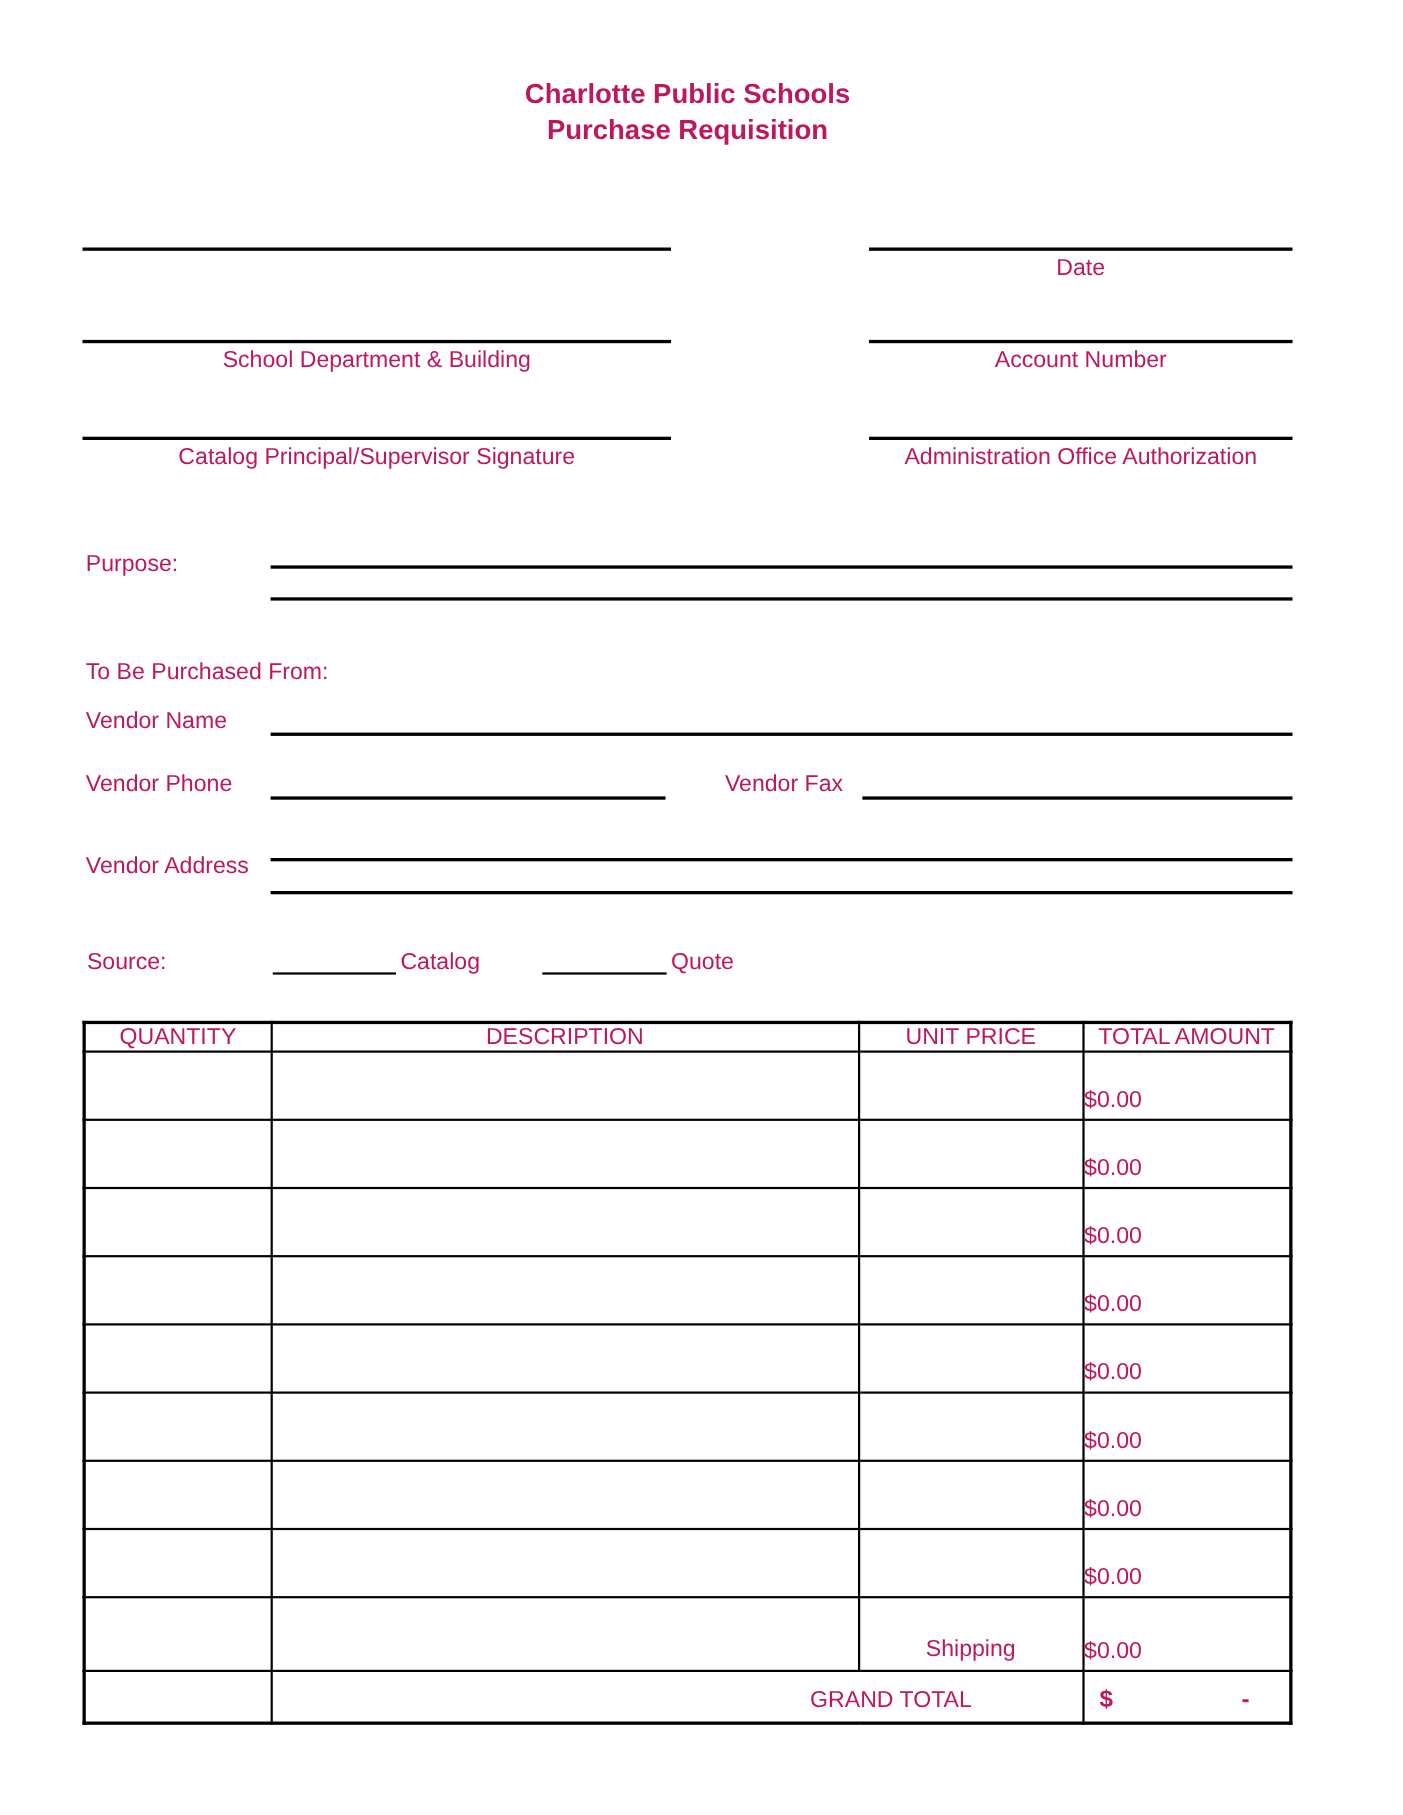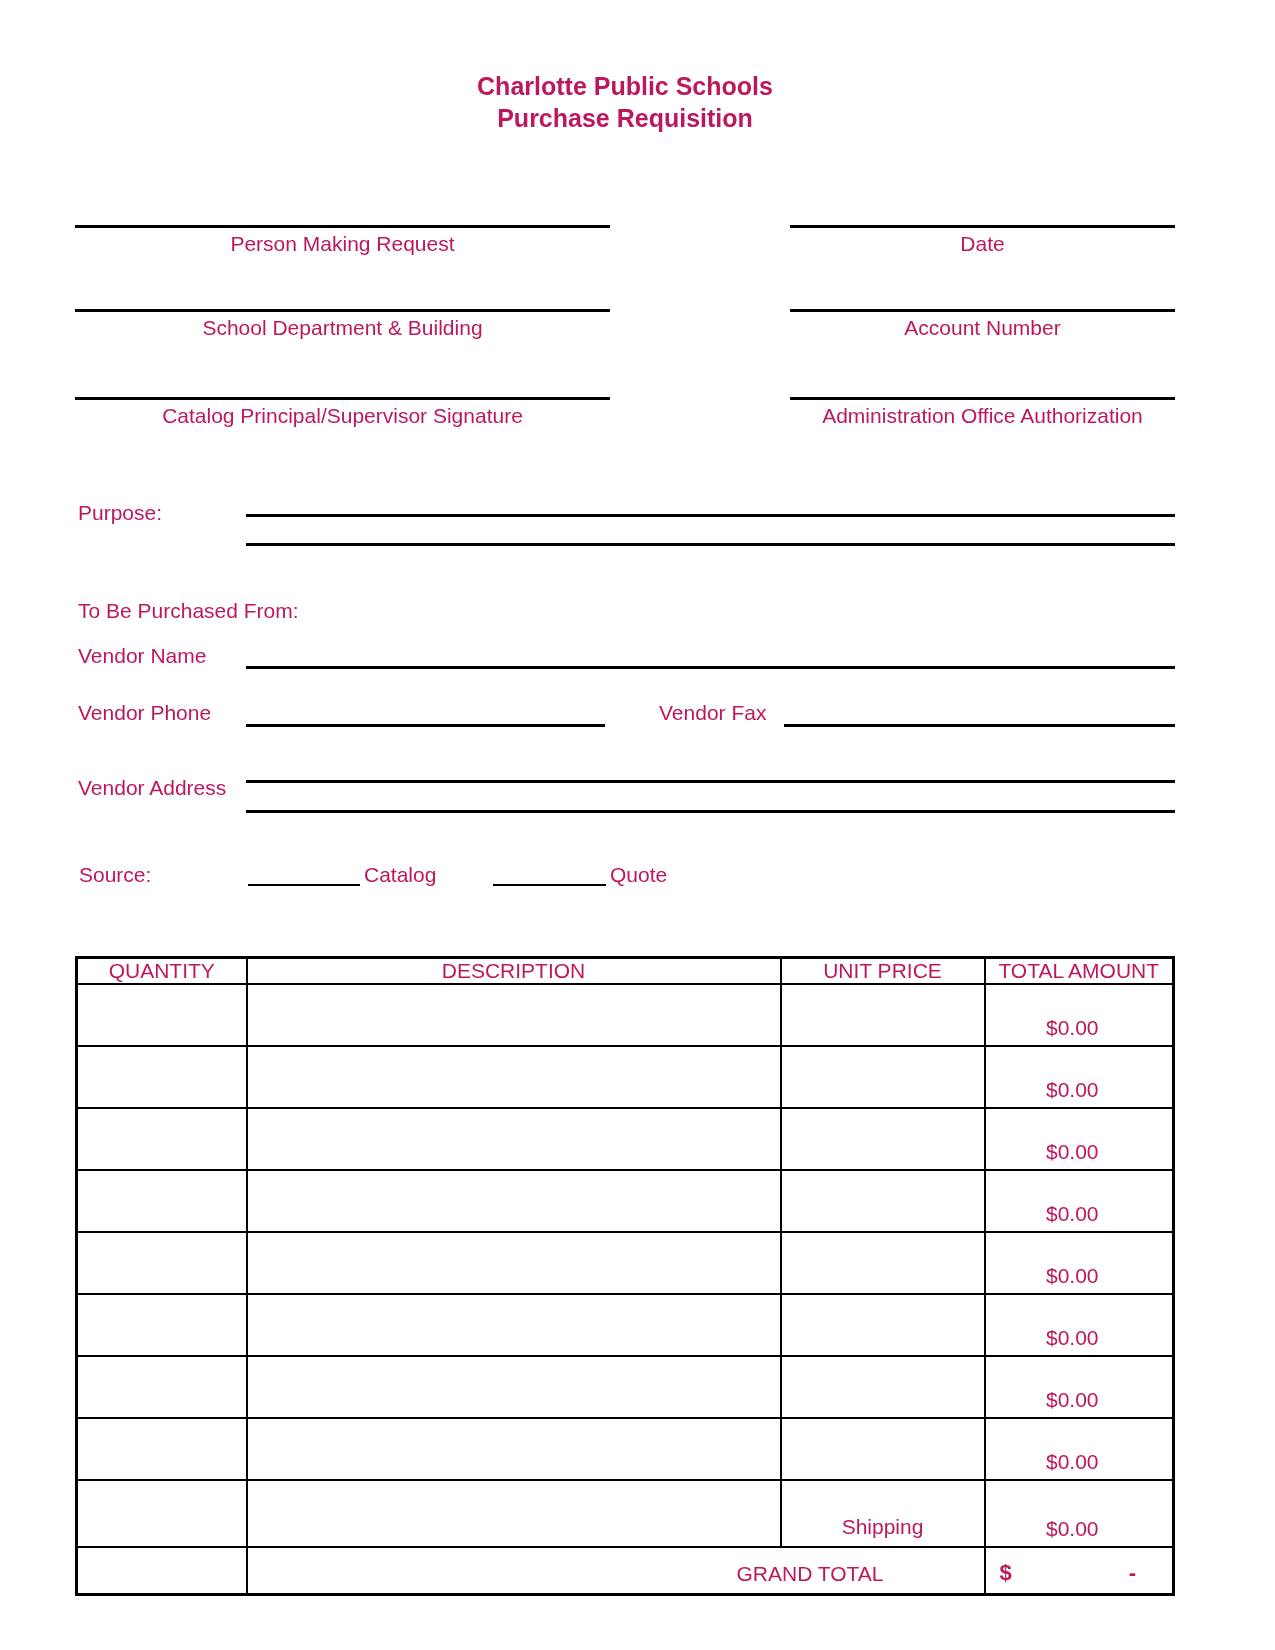--- a/index.html
+++ b/index.html
@@ -30,42 +30,42 @@
   }
   .rule3 { border-bottom: 3px solid #000; height: 0; }
   .rule2 { border-bottom: 2px solid #000; height: 0; }
   .sig-label {
     font-size: 21px;
     text-align: center;
   }
   table.items {
     position: absolute;
     left: 75px;
-    top: 956px;
+    top: 928px;
     width: 1097px;
     border-collapse: collapse;
     table-layout: fixed;
     border: 3px solid #000;
   }
   table.items th, table.items td {
     border: 2px solid #000;
     font-weight: normal;
     font-size: 21px;
     padding: 0;
     overflow: hidden;
   }
   table.items th {
     height: 24px;
     text-align: center;
     vertical-align: middle;
   }
   table.items td.qty, table.items td.desc, table.items td.unit { }
   table.items tr.data-row td { height: 55px; }
   td.total-cell {
-    text-align: center;
+    text-align: left;
     vertical-align: bottom;
     padding-right: 13px !important;
     padding-bottom: 5px !important;
   }
   tr.shipping-row td { height: 58px; }
   td.shipping-label-cell {
     text-align: center;
     vertical-align: bottom;
     padding-bottom: 7px !important;
   }
@@ -96,21 +96,20 @@
 </head>
 <body>
 
 <div id="page">
 
   <div class="abs t-title" style="top:72px;">Charlotte Public Schools</div>
   <div class="abs t-title" style="top:104px;">Purchase Requisition</div>
 
   <div class="abs rule3" style="left:75px; top:225px; width:535px;"></div>
   <div class="abs rule3" style="left:790px; top:225px; width:385px;"></div>
-  <div class="abs sig-label" style="left:75px; top:232px; width:535px;">Person Making Request</div>
   <div class="abs sig-label" style="left:790px; top:232px; width:385px;">Date</div>
 
   <div class="abs rule3" style="left:75px; top:309px; width:535px;"></div>
   <div class="abs rule3" style="left:790px; top:309px; width:385px;"></div>
   <div class="abs sig-label" style="left:75px; top:316px; width:535px;">School Department &amp; Building</div>
   <div class="abs sig-label" style="left:790px; top:316px; width:385px;">Account Number</div>
 
   <div class="abs rule3" style="left:75px; top:397px; width:535px;"></div>
   <div class="abs rule3" style="left:790px; top:397px; width:385px;"></div>
   <div class="abs sig-label" style="left:75px; top:404px; width:535px;">Catalog Principal/Supervisor Signature</div>

